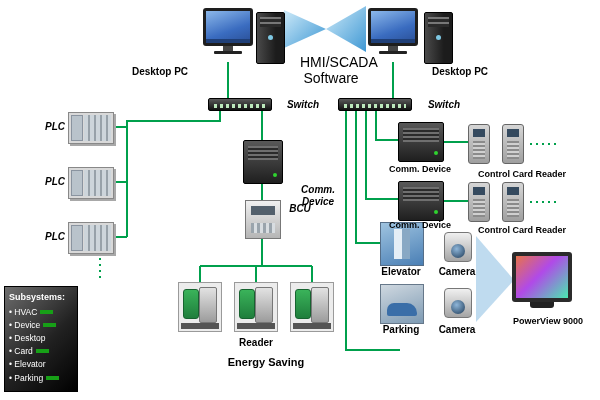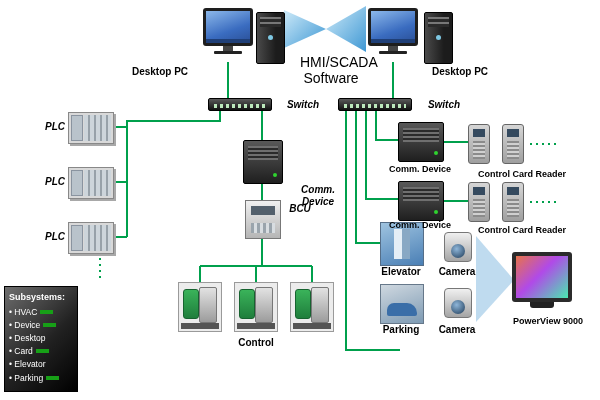--- a/index.html
+++ b/index.html
@@ -186,21 +186,22 @@
 
   <div class="dev chiller" style="left:178px;top:282px">
       <div class="foot"></div>
     </div>
   <div class="dev chiller" style="left:234px;top:282px">
       <div class="foot"></div>
     </div>
   <div class="dev chiller" style="left:290px;top:282px">
       <div class="foot"></div>
     </div>
-  <div class="lbl" style="left:228px;top:337px;width:56px">Control</div>
+  <div class="lbl" style="left:228px;top:337px;width:56px">Reader</div>
+  <div class="lbl big" style="left:218px;top:356px;width:96px">Energy Saving</div>
 
   <div class="dev commdev wide" style="left:398px;top:122px"></div>
   <div class="lbl small" style="left:386px;top:164px;width:68px">Comm. Device</div>
   <div class="dev reader" style="left:468px;top:124px"></div>
   <div class="dev reader" style="left:502px;top:124px"></div>
   <div class="lbl small" style="left:474px;top:169px;width:96px">Control Card Reader</div>
 
   <div class="dev commdev wide" style="left:398px;top:181px"></div>
   <div class="lbl small" style="left:386px;top:220px;width:68px">Comm. Device</div>
   <div class="dev reader" style="left:468px;top:182px"></div>

